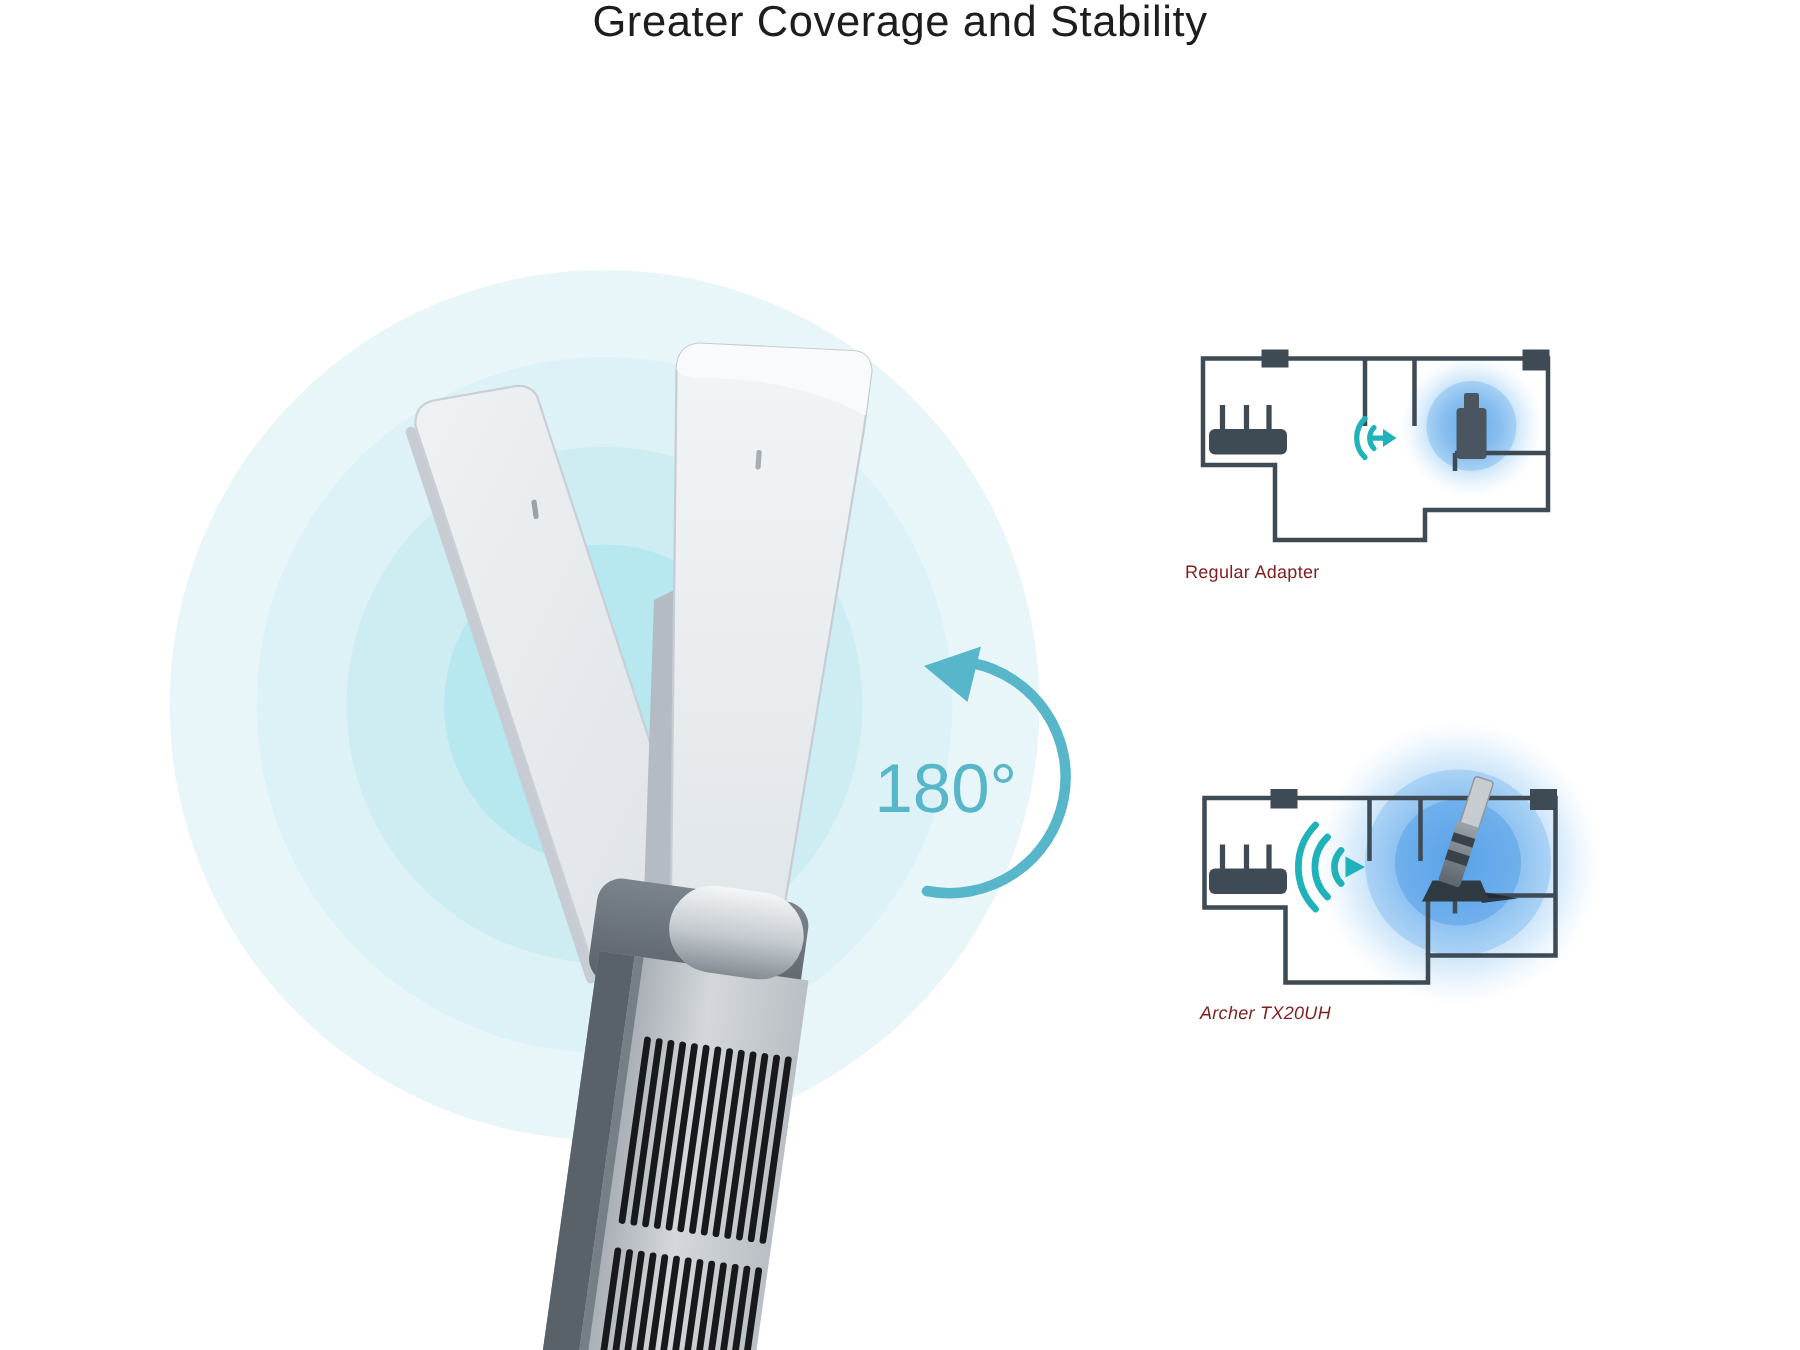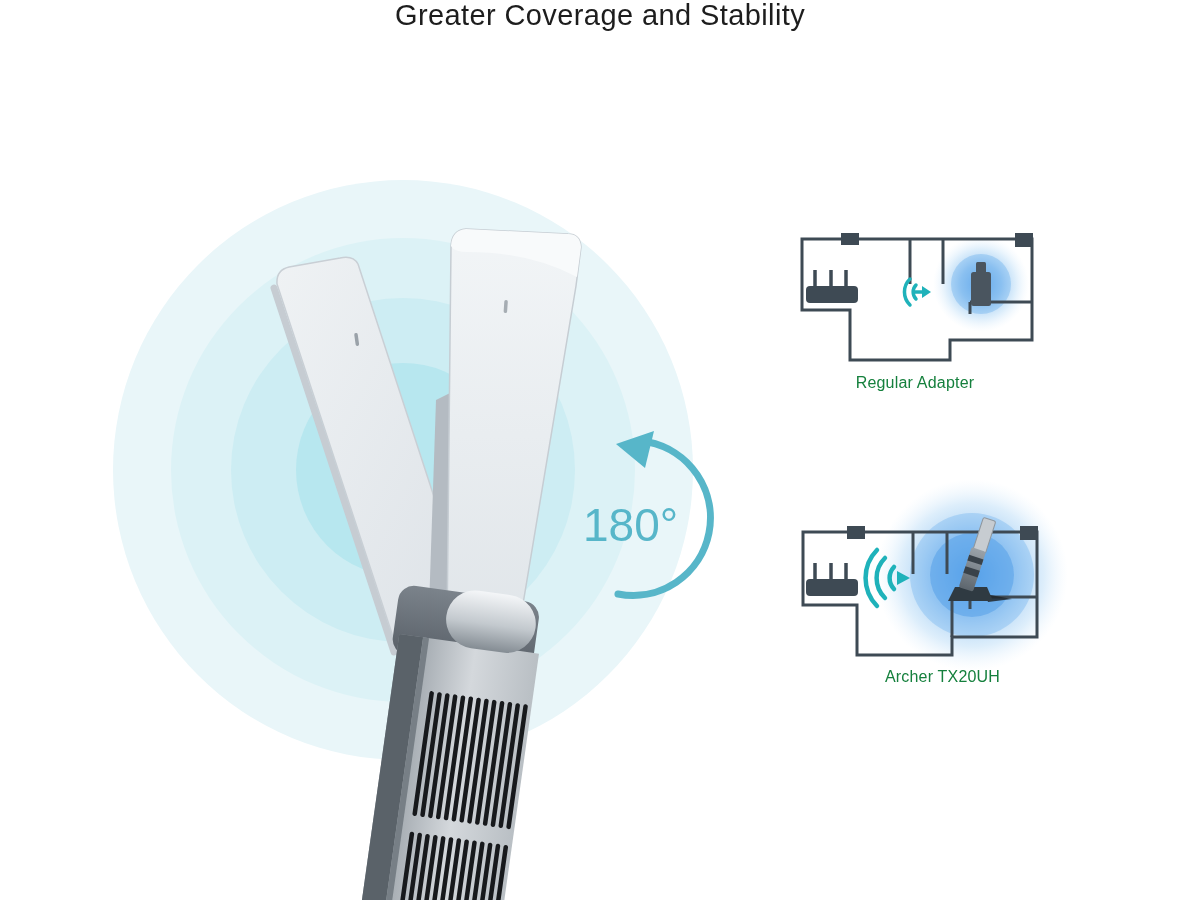--- a/index.html
+++ b/index.html
@@ -11,25 +11,25 @@
   .page-title{
     position:absolute;left:0;right:0;top:-3px;
     text-align:center;font-size:29px;line-height:36px;
     letter-spacing:.4px;color:#1d1d1d;font-weight:400;
   }
   .hero-svg{position:absolute;left:0;top:0;}
   .plan-svg{position:absolute;}
   #plan1{left:770px;top:222px;}
   #plan2{left:760px;top:470px;}
   .plan-label{
-    position:absolute;text-align:center;
-    font-size:16px;color:#15803d;letter-spacing:.2px;
+    position:absolute;
+    font-size:12px;color:#7f1d1d;letter-spacing:.2px;
   }
   #label-regular{left:790px;top:374px;width:250px;}
-  #label-archer{left:800px;top:668px;width:285px;}
+  #label-archer{left:800px;top:668px;width:285px;font-style:italic;}
 </style>
 </head>
 <body>
 
 <div class="page-title">Greater Coverage and Stability</div>
 
 <svg class="hero-svg" width="1200" height="900" viewBox="0 0 1200 900">
   <defs>
     <linearGradient id="gPadL" x1="0" y1="0" x2="1" y2="1">
       <stop offset="0" stop-color="#eff2f4"></stop>

